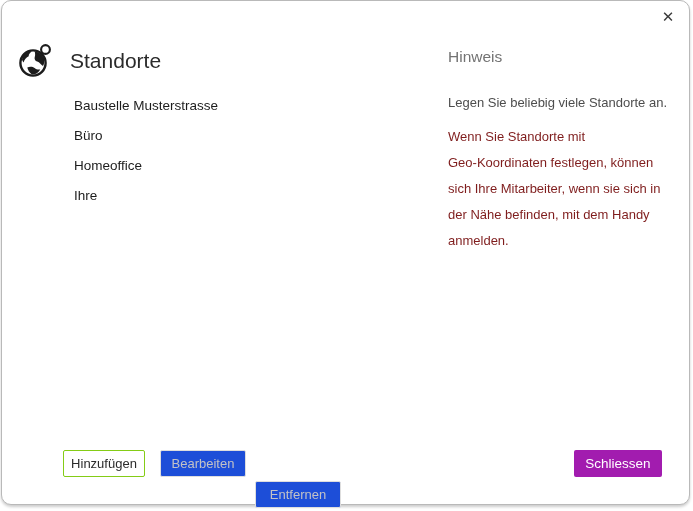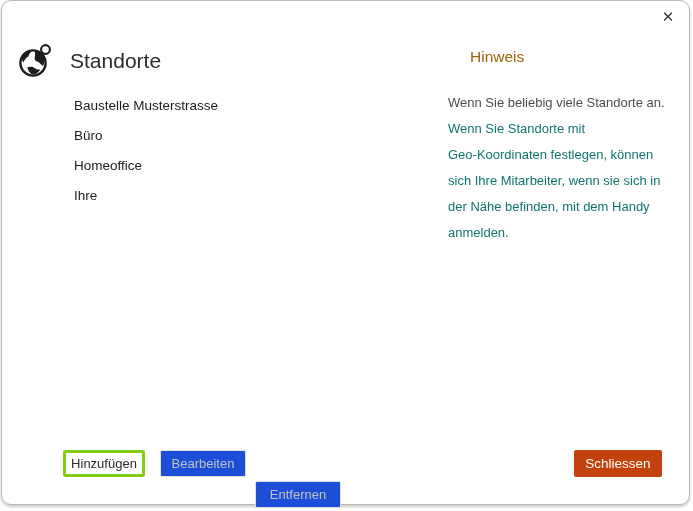--- a/index.html
+++ b/index.html
@@ -68,51 +68,51 @@
     cursor: default;
   }
   .hint-panel {
     position: absolute;
     left: 446px;
     top: 47px;
     width: 222px;
   }
   .hint-title {
     font-size: 15.5px;
-    color: #a16207;
-    margin-left: 22px;
+    color: #737373;
   }
   .hint-p1 {
     margin-top: 24px;
     font-size: 13px;
     color: #4d4d4d;
     line-height: 26px;
   }
   .hint-p2 {
+    margin-top: 8px;
     font-size: 13px;
-    color: #0f766e;
+    color: #7f1d1d;
     line-height: 26px;
   }
   .hint-p2 .hint-line { display: block; }
   .btn {
     position: absolute;
     top: 449px;
     height: 27px;
     font-size: 13px;
     font-family: "Liberation Sans", sans-serif;
     border-radius: 2px;
     box-sizing: border-box;
     cursor: pointer;
     padding: 0;
   }
   .btn-add {
     left: 61px;
     width: 82px;
     background: #ffffff;
-    border: 3px solid #84cc16;
+    border: 1px solid #84cc16;
     color: #2b2b2b;
   }
   .btn-disabled {
     background: #1d4ed8;
     border: 1px solid #dedede;
     color: #c2c2c6;
     cursor: default;
   }
   .btn-edit { left: 158px; width: 86px; }
   .btn-remove { left: 253px; width: 86px; margin-top: 31px; }
@@ -144,28 +144,28 @@
 
   <div class="location-list">
     <div class="location-item">Baustelle Musterstrasse</div>
     <div class="location-item">Büro</div>
     <div class="location-item">Homeoffice</div>
     <div class="location-item">Ihre</div>
   </div>
 
   <div class="hint-panel">
     <div class="hint-title">Hinweis</div>
-    <div class="hint-p1">Wenn Sie beliebig viele Standorte an.</div>
+    <div class="hint-p1">Legen Sie beliebig viele Standorte an.</div>
     <div class="hint-p2">
       <span class="hint-line">Wenn Sie Standorte mit</span>
       <span class="hint-line">Geo-Koordinaten festlegen, können</span>
       <span class="hint-line">sich Ihre Mitarbeiter, wenn sie sich in</span>
       <span class="hint-line">der Nähe befinden, mit dem Handy</span>
       <span class="hint-line">anmelden.</span>
     </div>
   </div>
 
   <button class="btn btn-add">Hinzufügen</button>
   <button class="btn btn-edit btn-disabled" disabled="">Bearbeiten</button>
   <button class="btn btn-remove btn-disabled" disabled="">Entfernen</button>
-  <button class="btn btn-close" style="background: #c2410c;">Schliessen</button>
+  <button class="btn btn-close" style="background: #a21caf;">Schliessen</button>
 
 </div>
 
 </body></html>

